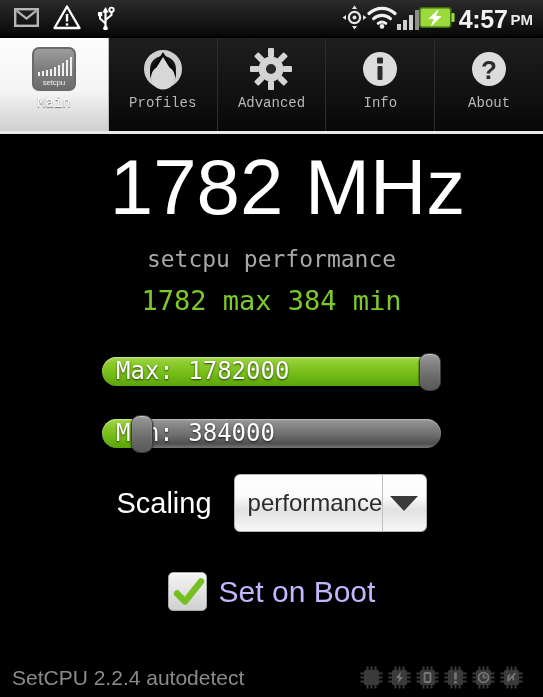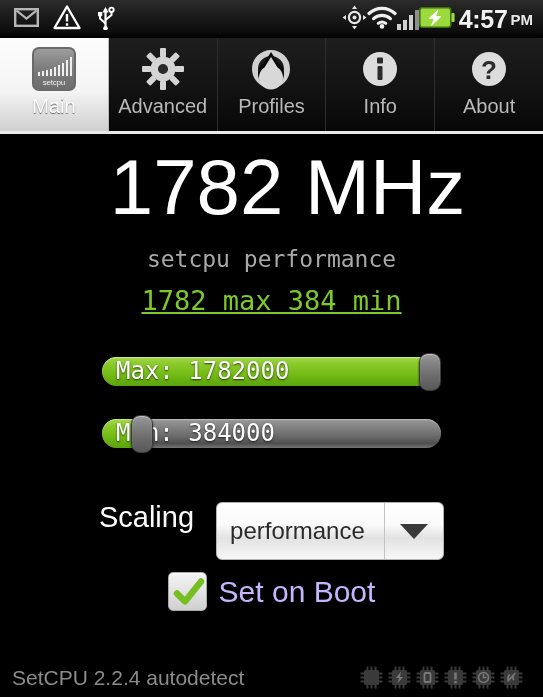--- a/index.html
+++ b/index.html
@@ -91,24 +91,25 @@
     background: linear-gradient(to bottom, #fdfdfd 0%, #f4f4f4 55%, #cccccc 100%);
     border-right: 1px solid #b9b9b9;
   }
   .tab-icon {
     height: 48px;
     display: flex;
     align-items: center;
     justify-content: center;
   }
   .tab-label {
-    font-size: 20px;
+    font-size: 14px;
     color: #b9b9b9;
     line-height: 1;
     margin-top: 3px;
+    font-family: Liberation Mono, monospace;
   }
   .tab.selected .tab-label { color: #ffffff; text-shadow: 0 1px 1px rgba(0,0,0,.55); }
   .tab-underline {
     position: absolute;
     left: 0; top: 131px;
     width: 543px; height: 3px;
     background: #e9e9e9;
   }
 
   
@@ -164,21 +165,20 @@
     margin-top: 22px;
     letter-spacing: 0px;
   }
   .range-line {
     text-align: center;
     color: #7ec92a;
     font-family: "DejaVu Sans Mono", monospace;
     font-size: 27px;
     line-height: 1;
     margin-top: 16px;
-    text-decoration: underline;
   }
 
   
   .slider-wrap {
     position: absolute;
     left: 102px;
     width: 339px;
     height: 36px;
   }
   .slider-wrap.max { top: 219px; }
@@ -233,30 +233,29 @@
     align-items: center;
     justify-content: center;
     gap: 22px;
   }
   .spinner-caption {
     color: #ffffff;
     font-size: 29px;
     line-height: 1;
   }
   .spinner {
-    width: 228px; height: 58px;
+    width: 193px; height: 58px;
     border-radius: 6px;
     background: linear-gradient(to bottom, #ffffff 0%, #fbfbfb 38%, #e2e2e2 62%, #f7f7f7 100%);
     border: 1px solid #b4b4b4;
     box-sizing: border-box;
     display: flex;
     align-items: stretch;
     box-shadow: 0 1px 2px rgba(0,0,0,.6);
     overflow: hidden;
-    margin-top: 28px;
   }
   .spinner-value {
     flex: 1 1 auto;
     display: flex;
     align-items: center;
     padding-left: 13px;
     color: #2b2b2b;
     font-size: 24px;
     white-space: nowrap;
   }
@@ -424,47 +423,47 @@
           </div>
           <div class="setcpu-word">setcpu</div>
         </div>
       </div>
       <div class="tab-label">Main</div>
     </div>
 
     <div class="tab">
       <div class="tab-icon">
         <svg width="44" height="44" viewBox="0 0 44 44">
+          <circle cx="22" cy="22" r="16" fill="none" stroke="#d0d0d0" stroke-width="6"></circle>
+          <path d="M22 5 L29 16 A13 13 0 1 1 15 16 Z" fill="#0a0a0a"></path>
+          <path d="M22 10 L28.5 20.5 A12 12 0 1 1 15.5 20.5 Z" fill="#d8d8d8"></path>
+        </svg>
+      </div>
+      <div class="tab-label">Profiles</div>
+    </div>
+
+    <div class="tab">
+      <div class="tab-icon">
+        <svg width="44" height="44" viewBox="0 0 44 44">
           <g fill="#d4d4d4">
             <circle cx="22" cy="22" r="12.5"></circle>
             <rect x="19" y="1" width="6" height="9" rx="1"></rect>
             <rect x="19" y="34" width="6" height="9" rx="1"></rect>
             <rect x="1" y="19" width="9" height="6" rx="1"></rect>
             <rect x="34" y="19" width="9" height="6" rx="1"></rect>
             <rect x="19" y="1" width="6" height="9" rx="1" transform="rotate(45 22 22)"></rect>
             <rect x="19" y="34" width="6" height="9" rx="1" transform="rotate(45 22 22)"></rect>
             <rect x="1" y="19" width="9" height="6" rx="1" transform="rotate(45 22 22)"></rect>
             <rect x="34" y="19" width="9" height="6" rx="1" transform="rotate(45 22 22)"></rect>
           </g>
           <circle cx="22" cy="22" r="5" fill="#2a2a2a"></circle>
           <rect x="17" y="20.5" width="10" height="3" rx="1.5" fill="#2a2a2a"></rect>
         </svg>
       </div>
       <div class="tab-label">Advanced</div>
-    </div>
-
-    <div class="tab">
-      <div class="tab-icon">
-        <svg width="44" height="44" viewBox="0 0 44 44">
-          <circle cx="22" cy="22" r="16" fill="none" stroke="#d0d0d0" stroke-width="6"></circle>
-          <path d="M22 5 L29 16 A13 13 0 1 1 15 16 Z" fill="#0a0a0a"></path>
-          <path d="M22 10 L28.5 20.5 A12 12 0 1 1 15.5 20.5 Z" fill="#d8d8d8"></path>
-        </svg>
-      </div>
-      <div class="tab-label">Profiles</div>
     </div>
 
     <div class="tab">
       <div class="tab-icon">
         <svg width="44" height="44" viewBox="0 0 44 44">
           <circle cx="22" cy="22" r="17" fill="#dcdcdc"></circle>
           <rect x="19" y="10.5" width="6" height="6" rx="1" fill="#2b2b2b"></rect>
           <rect x="19.5" y="19" width="5" height="14" rx="1" fill="#2b2b2b"></rect>
         </svg>
       </div>

